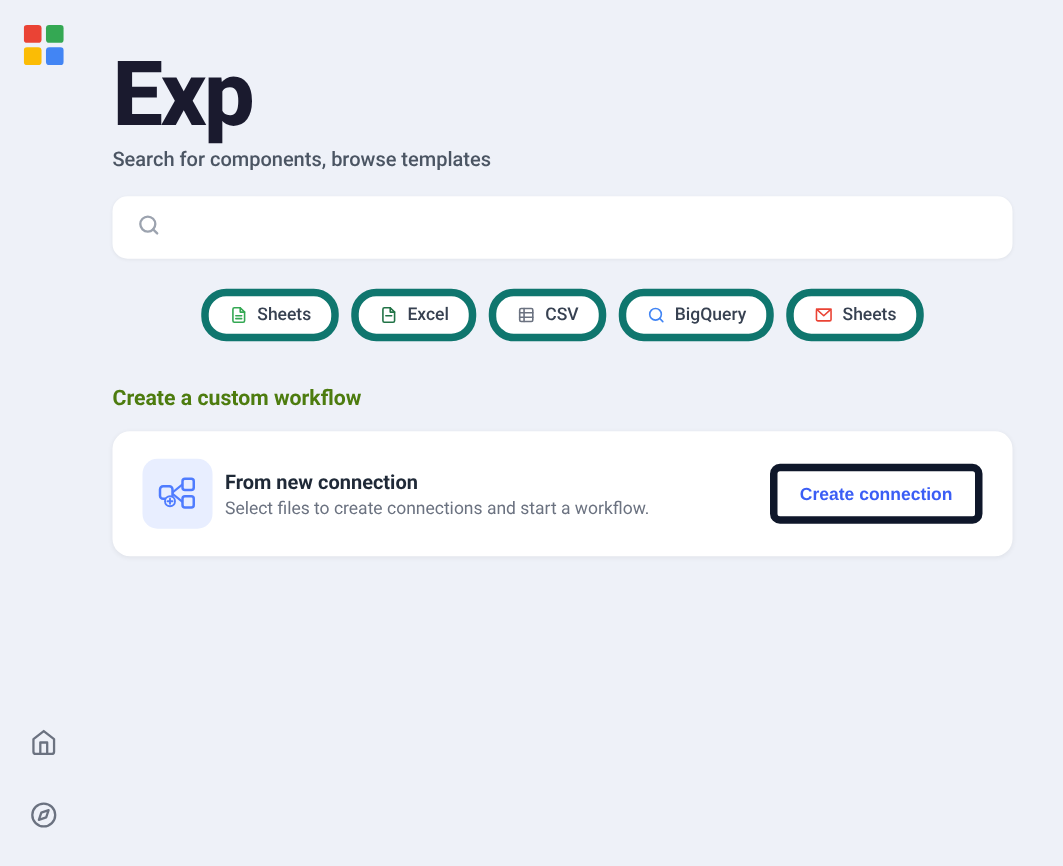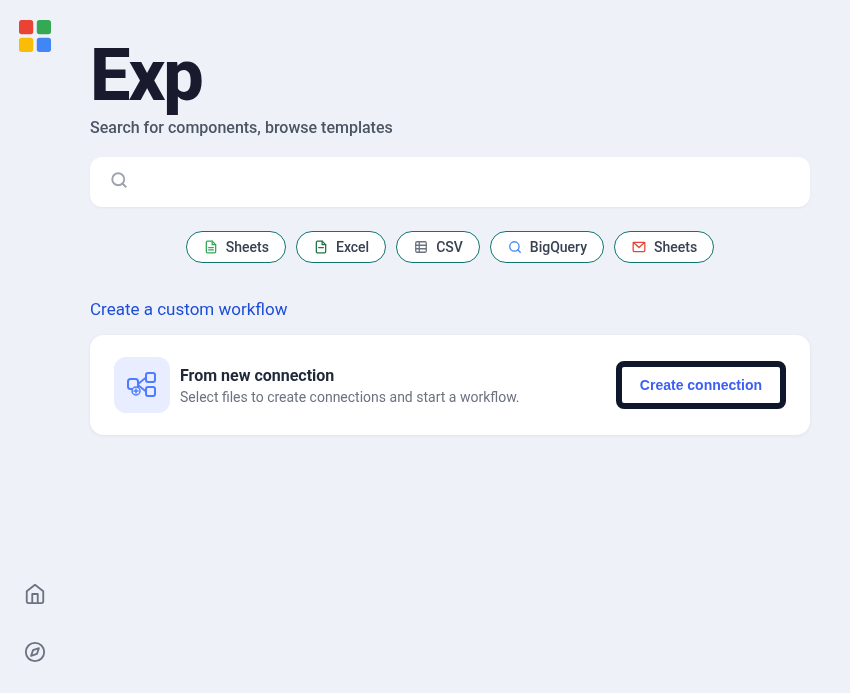--- a/index.html
+++ b/index.html
@@ -131,43 +131,43 @@
       gap: 10px;
       margin-bottom: 36px;
       justify-content: center;
     }
 
     .filter-tag {
       display: flex;
       align-items: center;
       gap: 7px;
       background: white;
-      border: 1px solid #0f766e;
+      border: 6px solid #0f766e;
       border-radius: 20px;
       padding: 7px 16px;
       font-size: 14px;
       color: #374151;
       cursor: pointer;
       font-weight: 500;
       text-align: right;
     }
 
     .tag-icon {
       width: 16px;
       height: 16px;
       display: flex;
       align-items: center;
       justify-content: center;
     }
 
     
     .section-title {
       font-size: 17px;
-      font-weight: 400;
-      color: #1d4ed8;
+      font-weight: 700;
+      color: #4d7c0f;
       margin-bottom: 16px;
     }
 
     
     .workflow-card {
       background: white;
       border-radius: 14px;
       padding: 22px 24px;
       display: flex;
       align-items: center;

